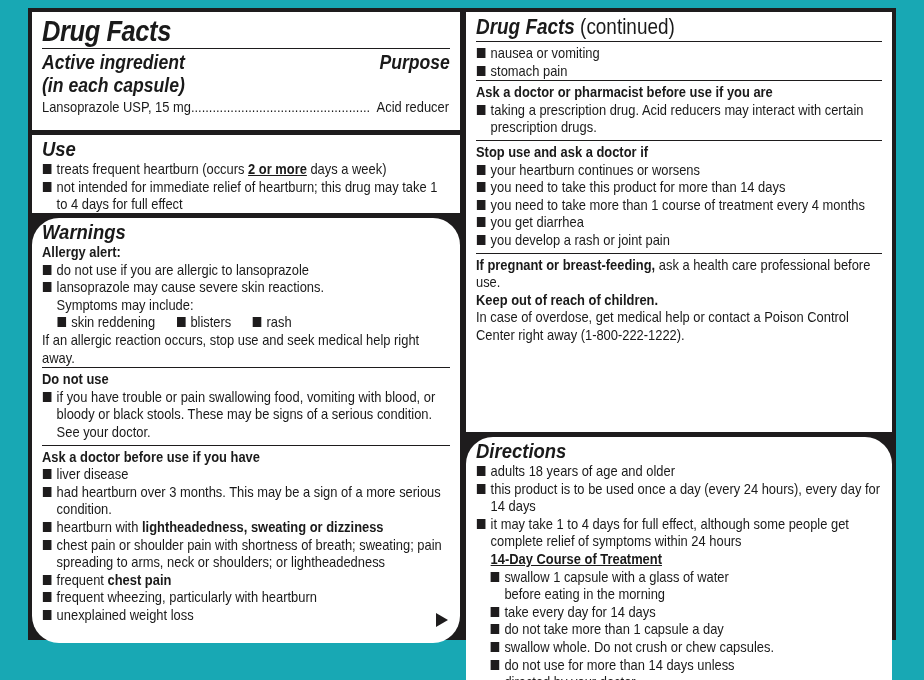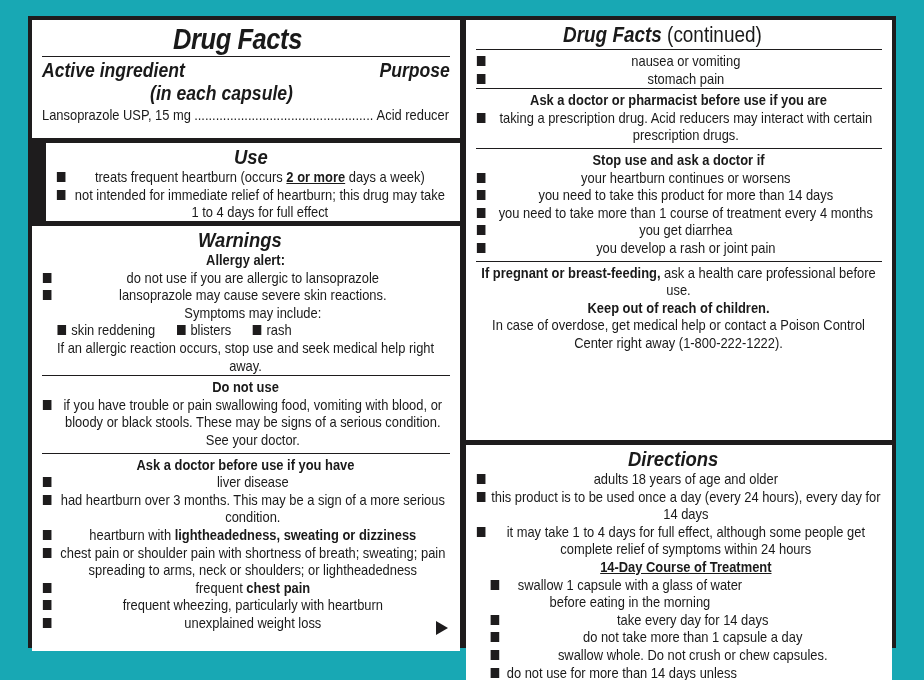--- a/index.html
+++ b/index.html
@@ -5,38 +5,37 @@
     html, body { margin: 0; padding: 0; }
     body {
       width: 924px; height: 680px; overflow: hidden;
       background: #18a8b4;
       font-family: "Liberation Sans", sans-serif;
       color: #1a1a1a;
       position: relative;
     }
     .panel {
       position: absolute;
-      top: 16px;
+      top: 8px;
       height: 632px;
       background: #1e1c1d;
       box-sizing: border-box;
       padding: 4px;
-      text-align: center;
     }
     .panel.left { left: 28px; width: 436px; }
     .panel.right { left: 462px; width: 434px; }
     .box {
       background: #fff;
       box-sizing: border-box;
       padding: 2px 10px 2px 10px;
       margin-bottom: 5px;
       position: relative;
       overflow: hidden;
     }
-    .box:last-child { margin-bottom: 16px; }
+    .box:last-child { margin-bottom: 16px; border-radius: 27px; }
     .left .box { padding-left: 10px; padding-right: 10px; }
     .title-big {
       font-weight: bold; font-style: italic;
       font-size: 29px; line-height: 34px; letter-spacing: -0.5px;
       transform: scaleX(0.88); transform-origin: left center;
       display: inline-block;
     }
     .title-right {
       font-size: 22px; line-height: 26px;
       transform: scaleX(0.86); transform-origin: left center; display: inline-block;
@@ -99,21 +98,21 @@
       <span>Purpose</span>
     </div>
     <div style="font-size:20px; font-weight:bold; font-style:italic; line-height:23px; transform:scaleX(0.88); transform-origin:left top;">(in each capsule)</div>
     <div class="txt" style="display:flex; margin-top:1px;">
       <span>Lansoprazole USP, 15 mg</span>
       <span class="dots">..................................................</span>
       <span>Acid reducer</span>
     </div>
   </div>
 
-  <div class="box" style="height:78px;margin-left:14px;">
+  <div class="box" style="height:78px;">
     <div class="section-title">Use</div>
     <div class="txt">
       <div class="li"><span>treats frequent heartburn (occurs </span><span class="u">2 or more</span><span> days a week)</span></div>
       <div class="li">not intended for immediate relief of heartburn; this drug may take 1 to 4 days for full effect</div>
     </div>
   </div>
 
   <div class="box" style="height:425px;">
     <div class="section-title">Warnings</div>
     <div class="txt">

